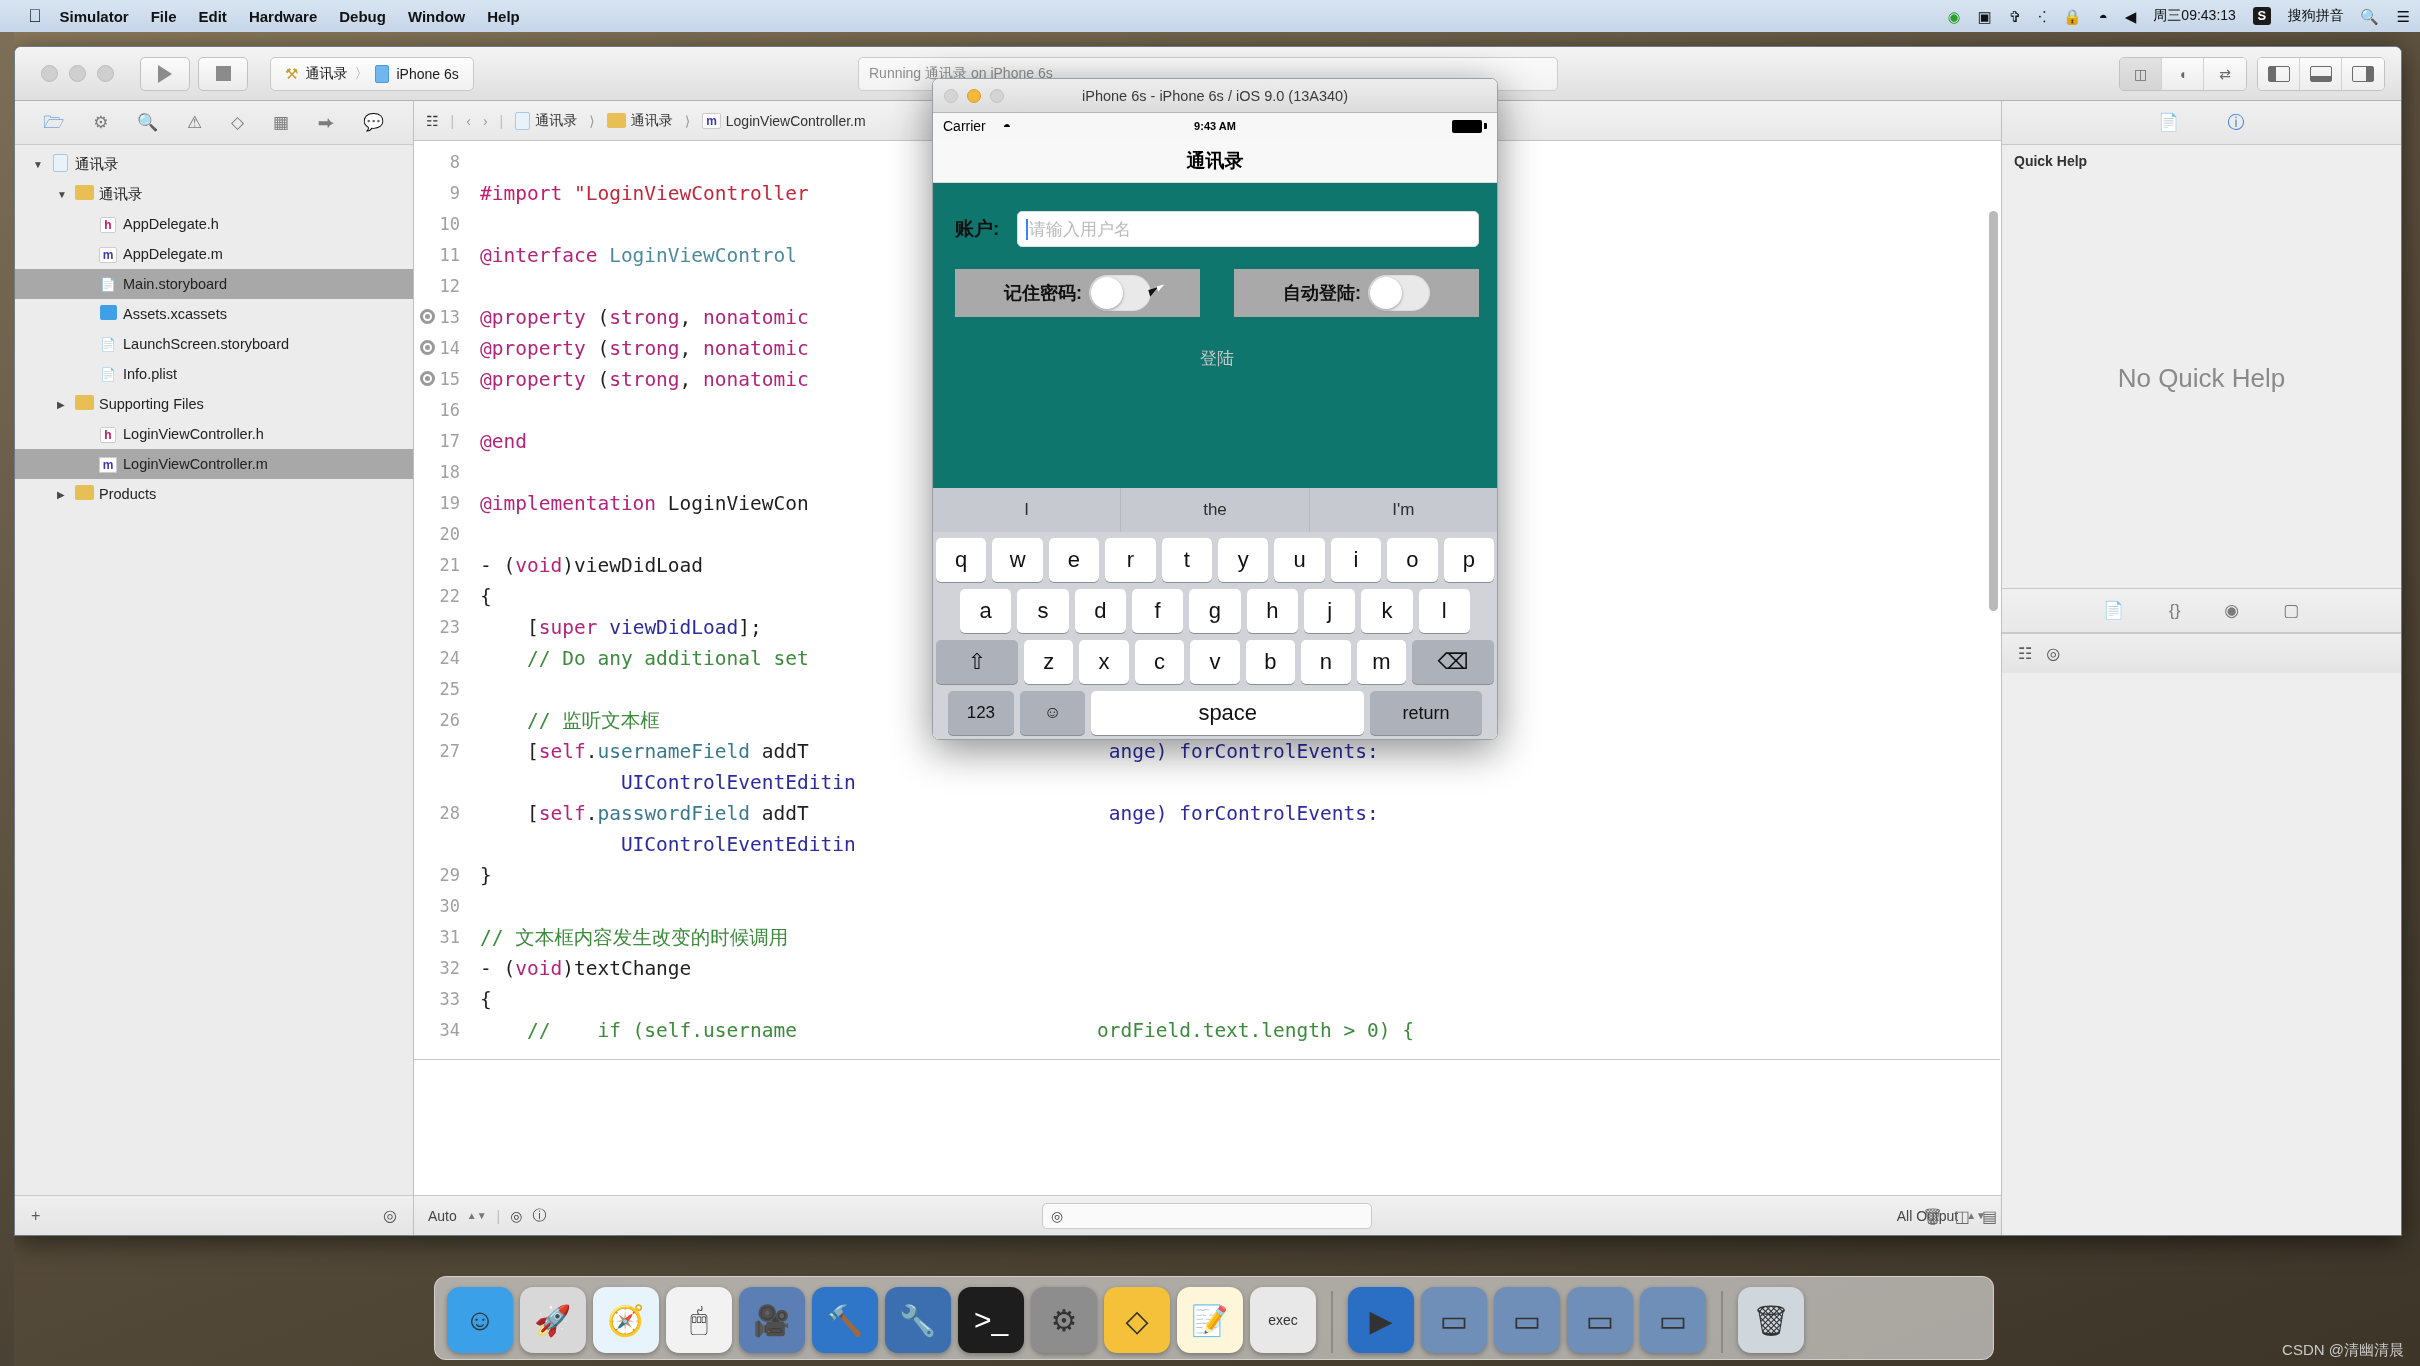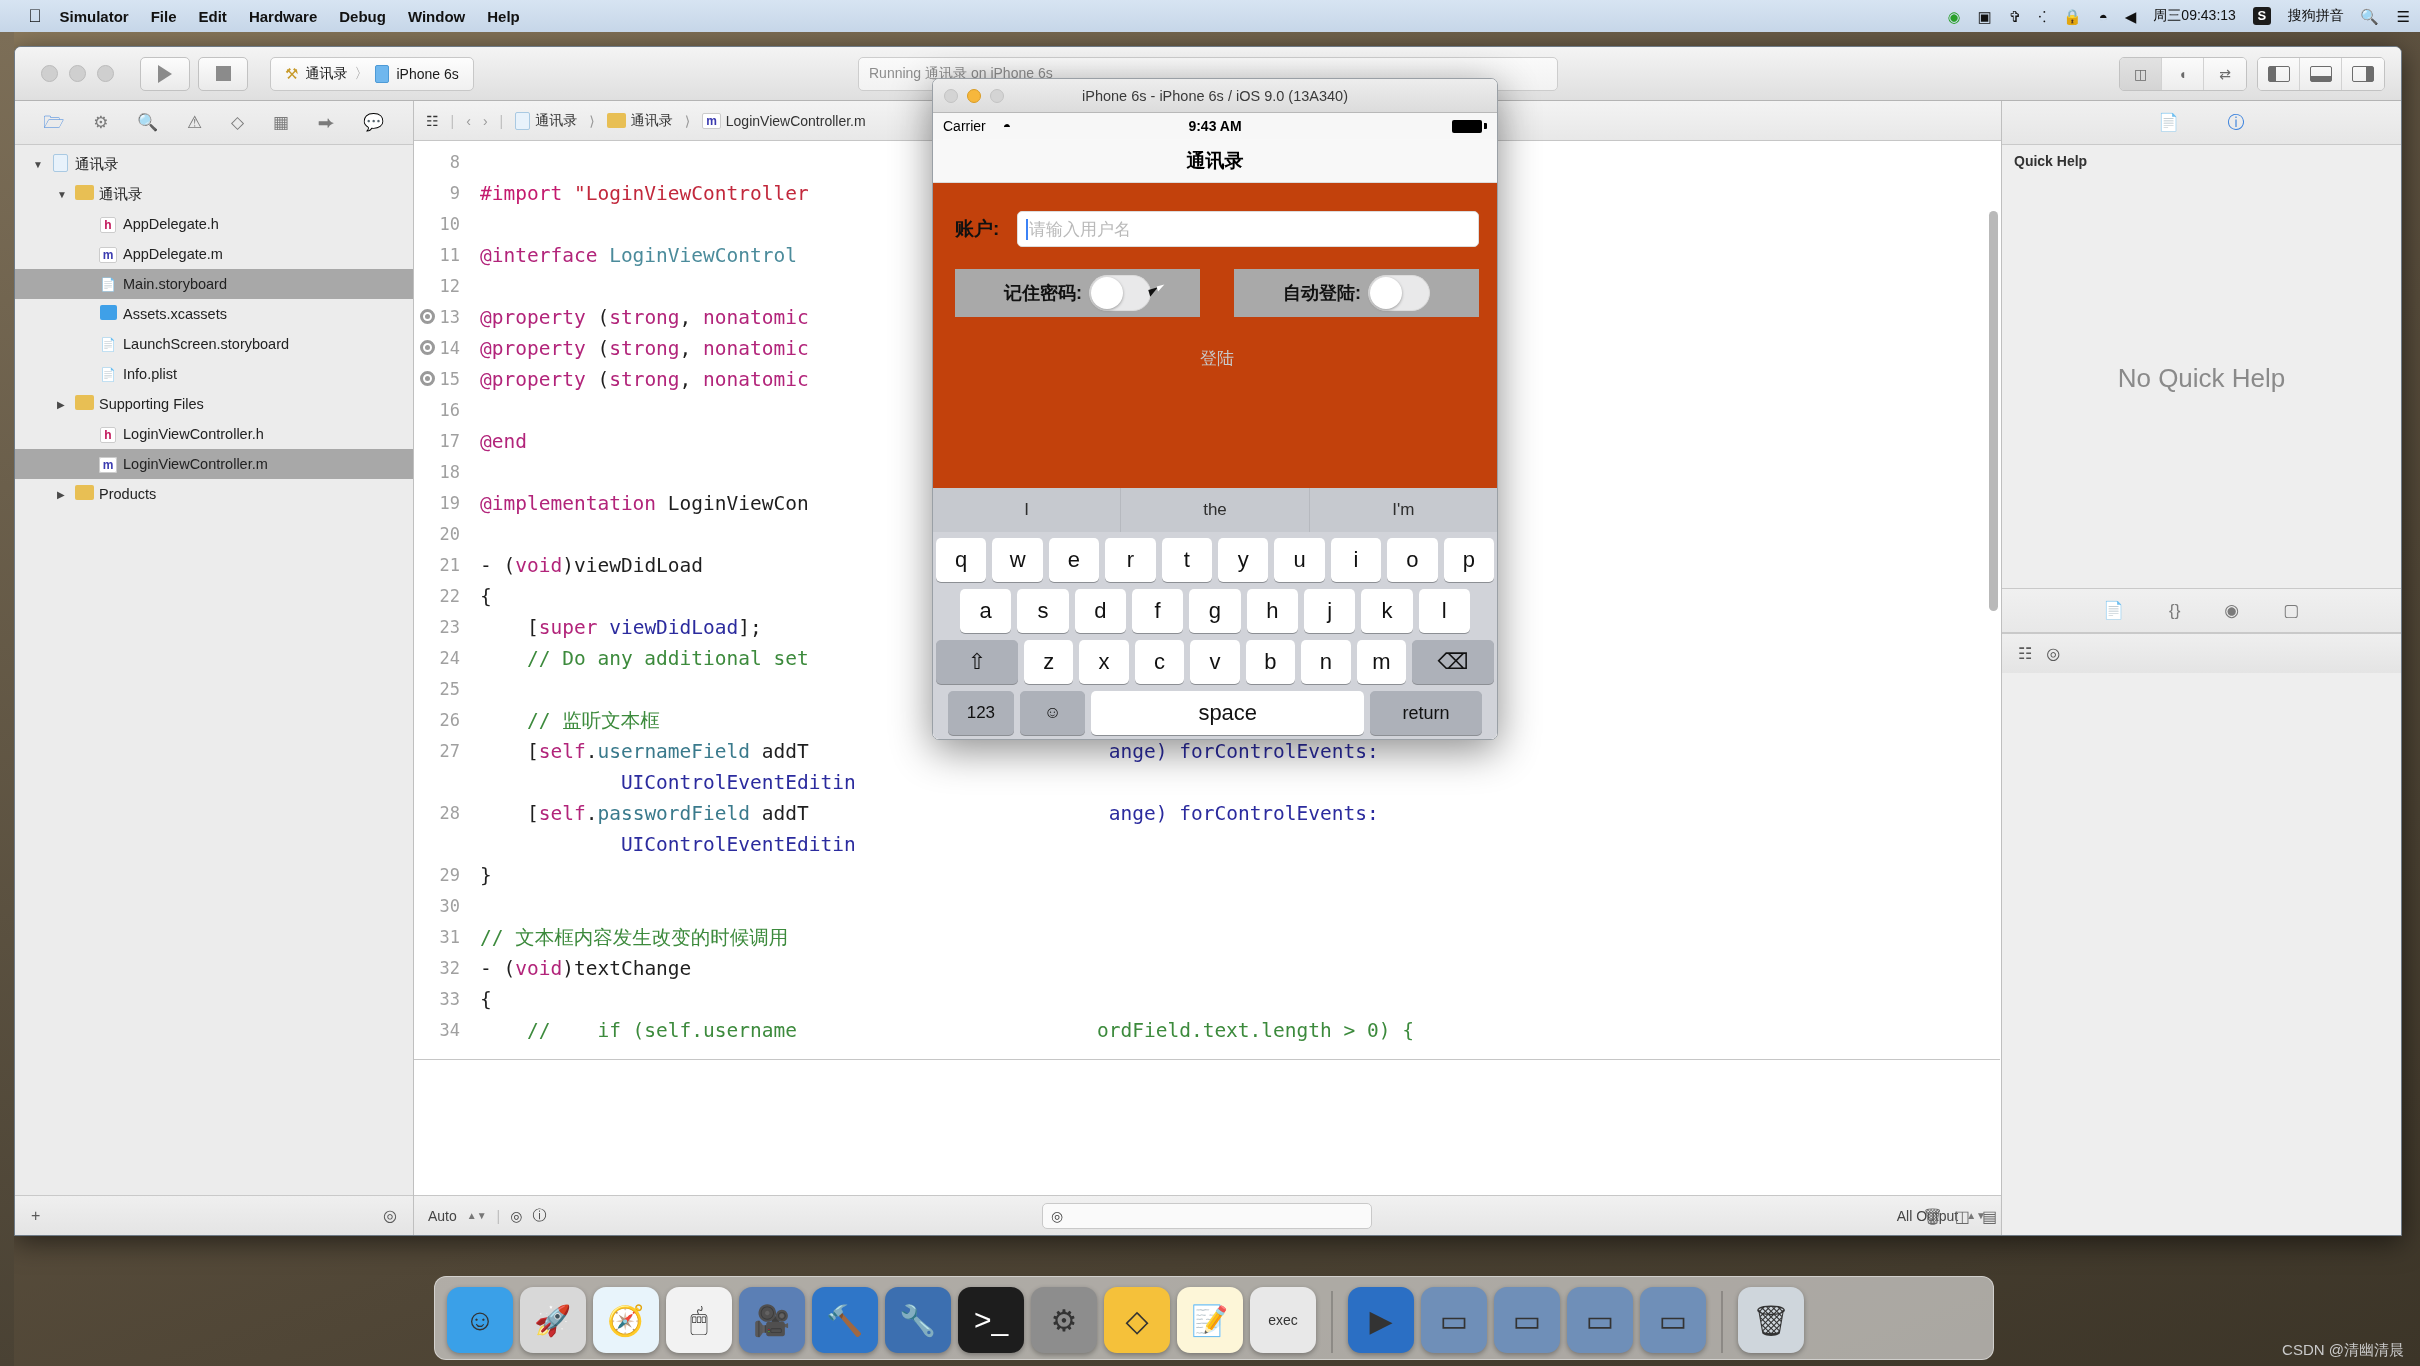--- a/index.html
+++ b/index.html
@@ -188,28 +188,28 @@
   .sim-title .tl i{ width:14px;height:14px;border-radius:50%;display:block;
      background:#d4d4d4; border:1px solid #c3c3c3;}
   .sim-title .tl i.amber{ background:#f6b73c; border-color:#d99c26; }
   .sim-title .txt{ position:absolute; left:0; right:0; text-align:center;
      font-size:14.5px; color:#3a3a3a; }
   .sim-screen{ position:relative; height:627px; background:#fff; }
   .ios-status{ height:26px; display:flex; align-items:center; padding:0 10px;
      font-size:14px; font-weight:bold; color:#000; background:#f7f7f7;}
   .ios-status .carrier{ display:flex; align-items:center; gap:17px; font-weight:normal;}
   .ios-status .time{ position:absolute; left:0; right:0; text-align:center;
-     font-size:14px; font-weight:bold; pointer-events:none;}
+     font-size:11px; font-weight:bold; pointer-events:none;}
   .ios-status .batt{ margin-left:auto; display:flex;align-items:center; gap:2px;}
   .batt-body{ width:30px;height:13px;background:#000;border-radius:2px;}
   .batt-tip{ width:3px;height:6px;background:#000;border-radius:0 1px 1px 0;}
   .navbar{ height:44px; background:#f8f8f8; border-bottom:1px solid #dcdcdc;
      display:flex; align-items:center; justify-content:center;
      font-size:19px; font-weight:bold; color:#000;}
-  .content{ position:relative; height:345px; background:#c2410c; padding:28px 18px 0 22px;}
+  .content{ position:relative; height:345px; background:#0f766e; padding:28px 18px 0 22px;}
   .field-row{ display:flex; align-items:center; margin-bottom:12px; }
   .field-label{ width:62px; font-size:19px; font-weight:bold; color:#111; }
   .tf{ flex:1; height:36px; border:1px solid #dcdcdc; border-radius:5px;
      background:#fff; display:flex; align-items:center; padding:0 8px;
      color:#b9b9b9; font-size:17px; position:relative; }
   .caret{ width:2px; height:21px; background:#3b82f6; margin-right:1px; }
   .switch-row{ display:flex; gap:34px; margin-top:22px; }
   .sw-box{ flex:1; background:#a9a9a9; display:flex; align-items:center;
      justify-content:center; gap:7px; height:48px; }
   .sw-label{ font-size:18px; font-weight:bold; color:#111; }

